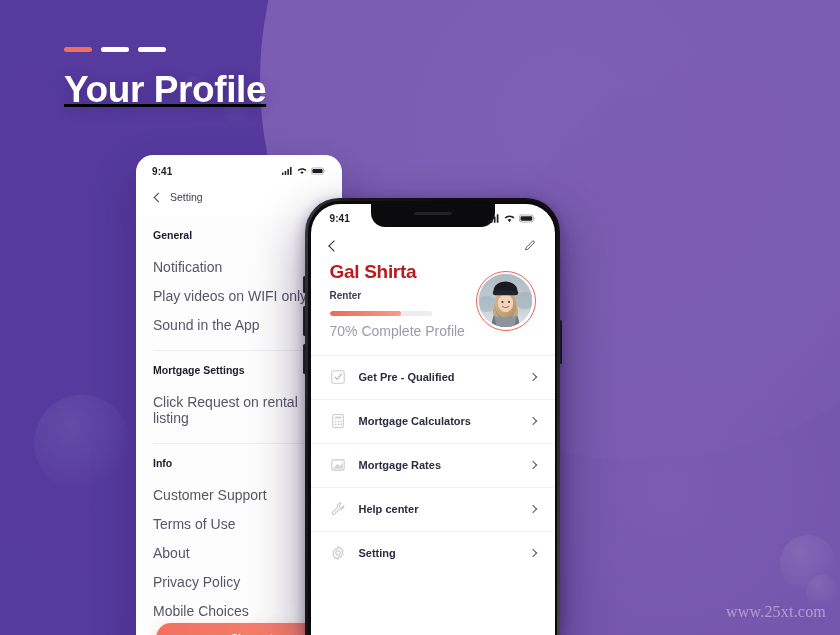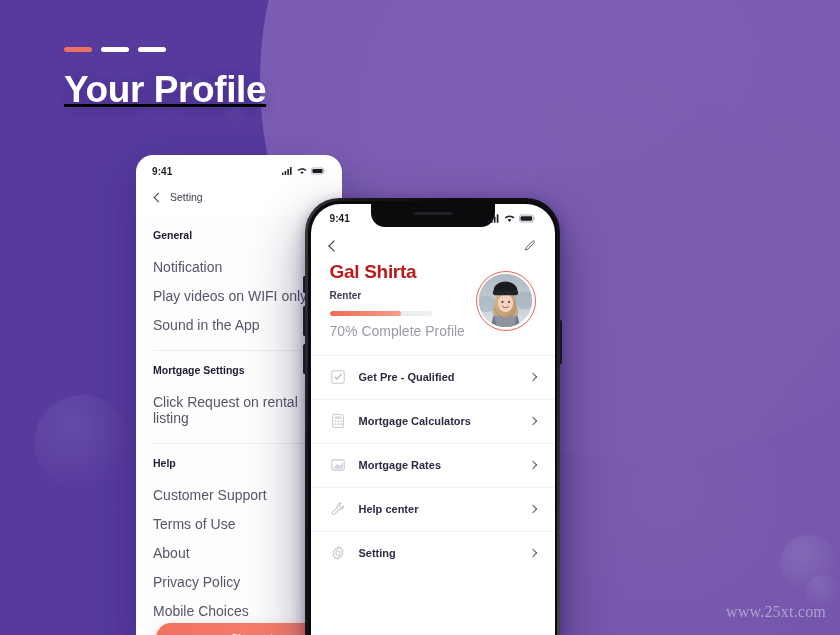--- a/index.html
+++ b/index.html
@@ -222,21 +222,21 @@
       <div class="srow">Play videos on WIFI only</div>
       <div class="srow">Sound in the App</div>
     </div>
     <div class="sdiv"></div>
     <div class="sgroup">
       <div class="sgroup-title">Mortgage Settings</div>
       <div class="srow">Click Request on rental listing</div>
     </div>
     <div class="sdiv"></div>
     <div class="sgroup">
-      <div class="sgroup-title">Help</div>
+      <div class="sgroup-title">Info</div>
       <div class="srow">Customer Support</div>
       <div class="srow">Terms of Use</div>
       <div class="srow">About</div>
       <div class="srow">Privacy Policy</div>
       <div class="srow">Mobile Choices</div>
     </div>
   </div>
 
   <div class="signout">Sign out</div>
 </div>

